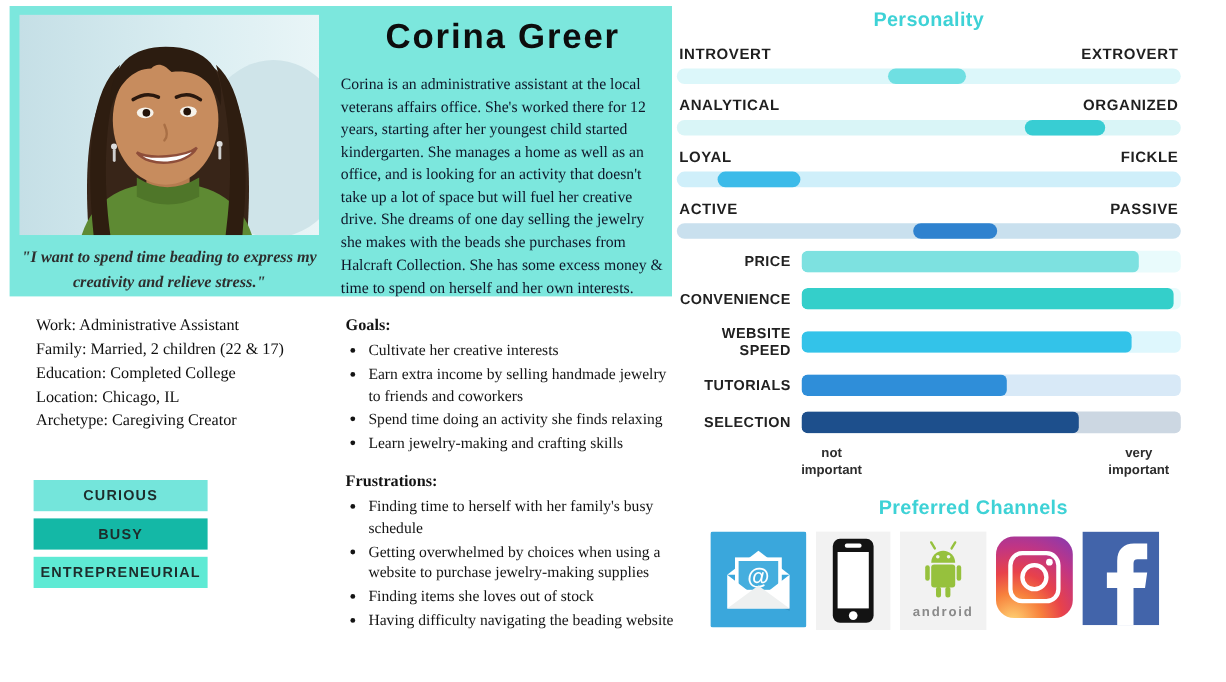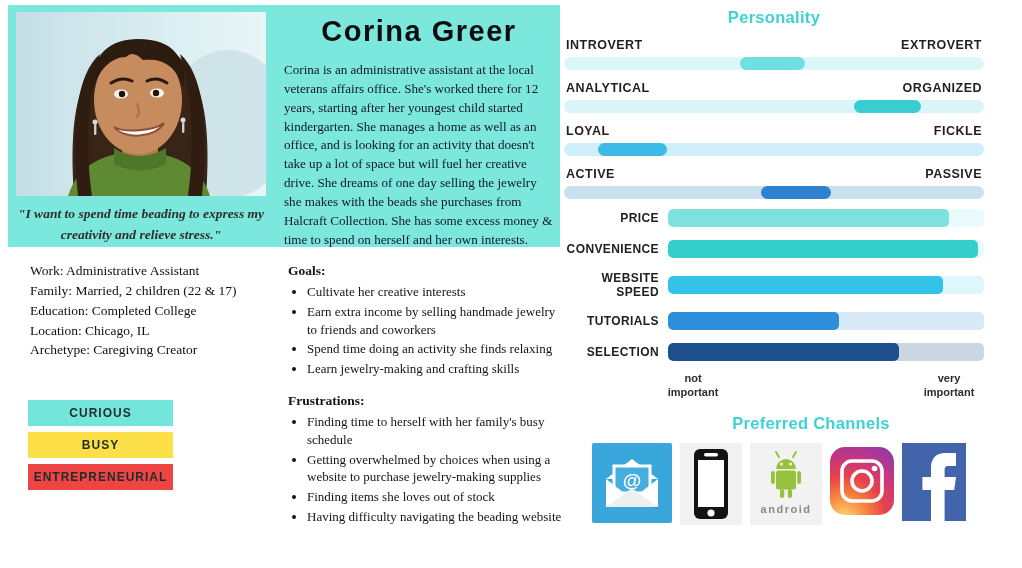--- a/index.html
+++ b/index.html
@@ -111,22 +111,22 @@
   <div class="demographics">
     <div>Work: Administrative Assistant</div>
     <div>Family: Married, 2 children (22 &amp; 17)</div>
     <div>Education: Completed College</div>
     <div>Location: Chicago, IL</div>
     <div>Archetype: Caregiving Creator</div>
   </div>
 
   <div class="traits">
     <div class="trait-badge" style="background: rgb(116, 229, 219);">CURIOUS</div>
-    <div class="trait-badge" style="background: #fde047; text-align: center;">BUSY</div>
-    <div class="trait-badge" style="background: #ef4444;">ENTREPRENEURIAL</div>
+    <div class="trait-badge" style="background: #14b8a6; text-align: center;">BUSY</div>
+    <div class="trait-badge" style="background: #5eead4;">ENTREPRENEURIAL</div>
   </div>
 
   <div class="goals-col">
     <h3 class="section-h">Goals:</h3>
     <ul>
       <li>Cultivate her creative interests</li>
       <li>Earn extra income by selling handmade jewelry to friends and coworkers</li>
       <li>Spend time doing an activity she finds relaxing</li>
       <li>Learn jewelry-making and crafting skills</li>
     </ul>

